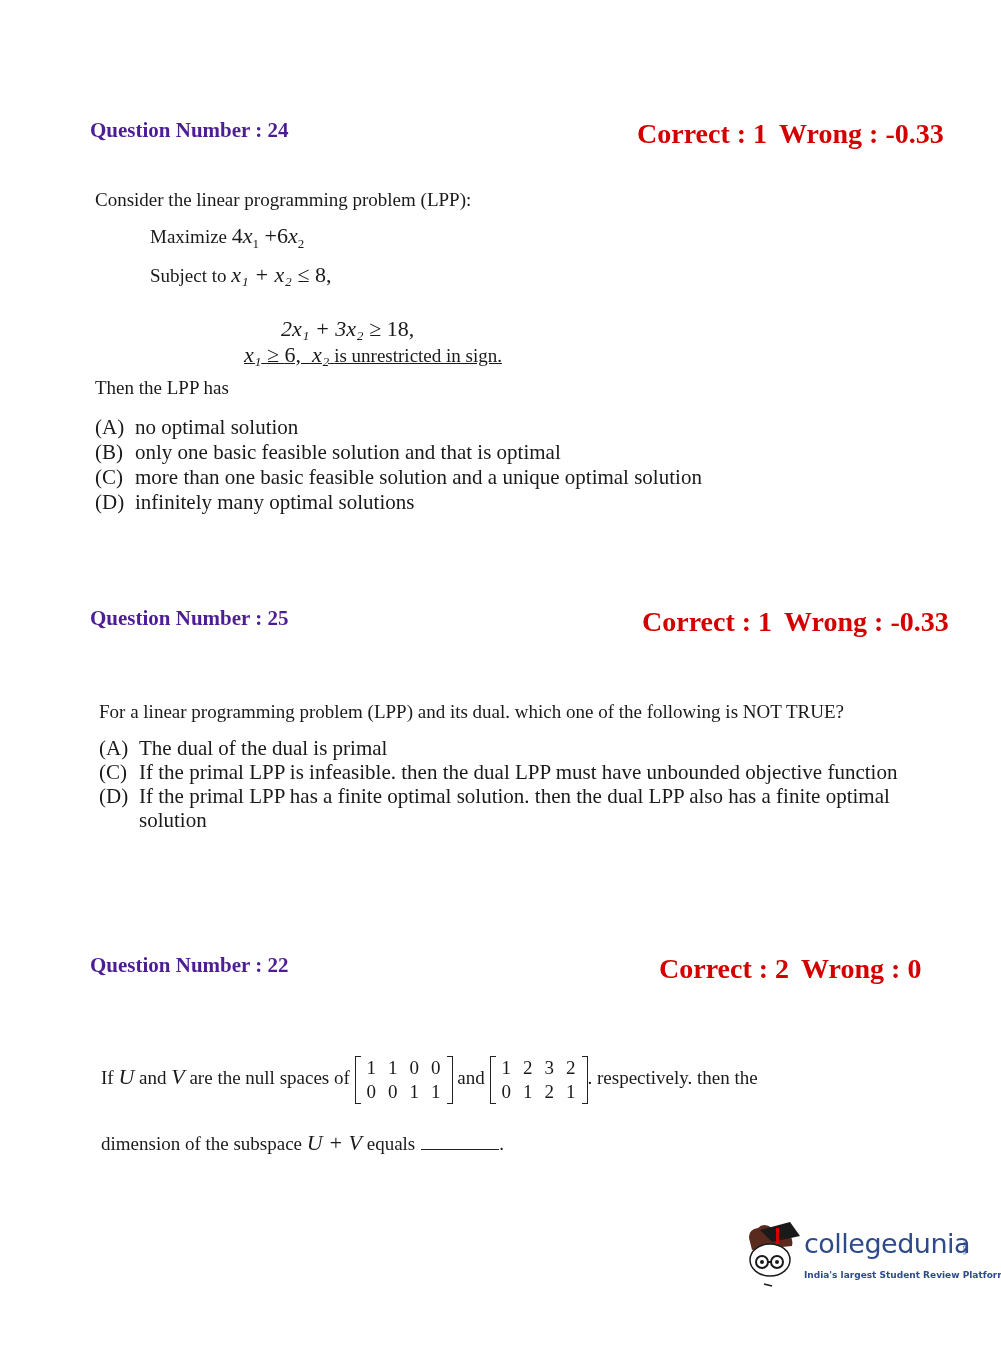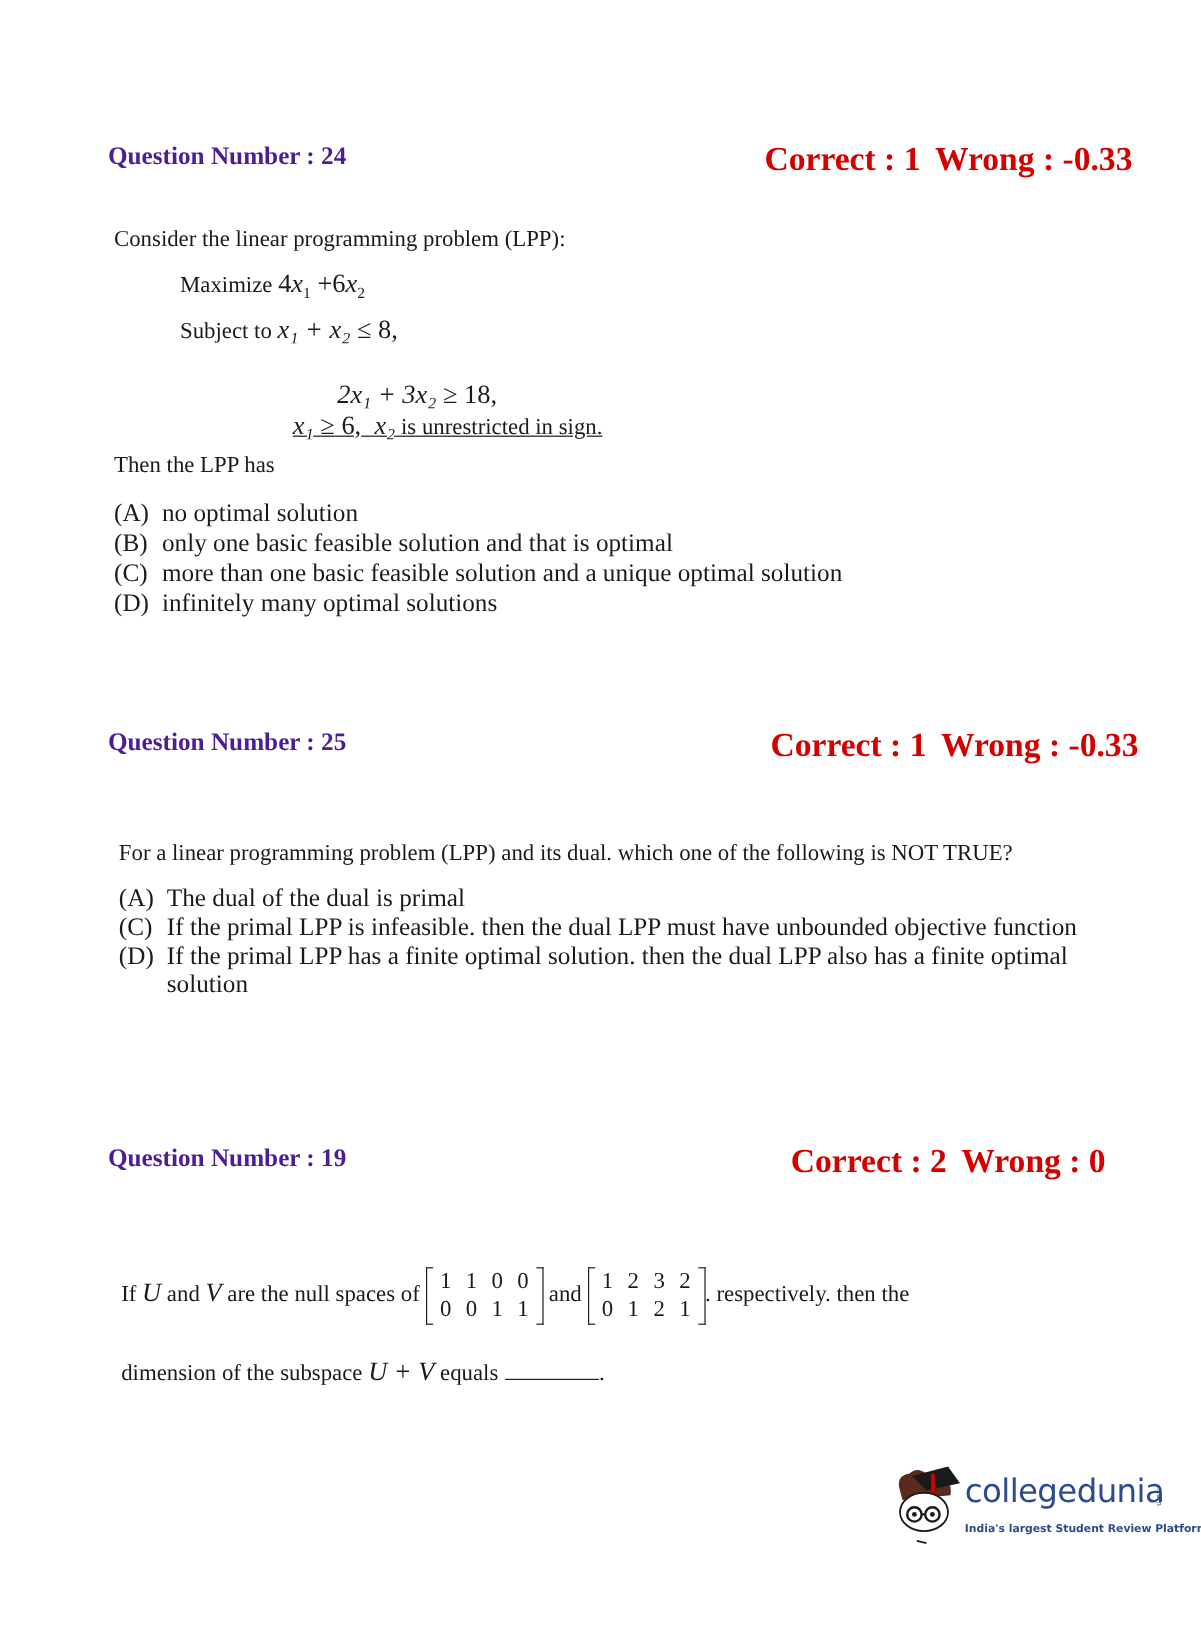--- a/index.html
+++ b/index.html
@@ -81,21 +81,21 @@
 <div class="abs txt" style="left:99px; top:701px;">For a linear programming problem (LPP) and its dual. which one of the following is NOT TRUE?</div>
 
 <div class="abs" style="left:99px; top:736px;">
   <div class="opt" style="line-height:24px;"><span class="lbl">(A)</span><span>The dual of the dual is primal</span></div>
   <div class="opt" style="line-height:24px;"><span class="lbl">(C)</span><span>If the primal LPP is infeasible. then the dual LPP must have unbounded objective function</span></div>
   <div class="opt" style="line-height:24px;"><span class="lbl">(D)</span><span>If the primal LPP has a finite optimal solution. then the dual LPP also has a finite optimal</span>
     <div class="cont">solution</div>
   </div>
 </div>
 
-<div class="abs qhead" style="left:90px; top:953px;">Question Number : 19</div>
+<div class="abs qhead" style="left:90px; top:953px;">Question Number : 22</div>
 <div class="abs marks" style="left:659px; top:953px;">
   <span>Correct : 2</span><span>Wrong : 0</span>
 </div>
 
 <div class="abs txt" style="left:101px; top:1056px;">
   <span>If</span>
   <span class="math mi">U</span>
   <span>and</span>
   <span class="math mi">V</span>
   <span>are the null spaces of</span>

